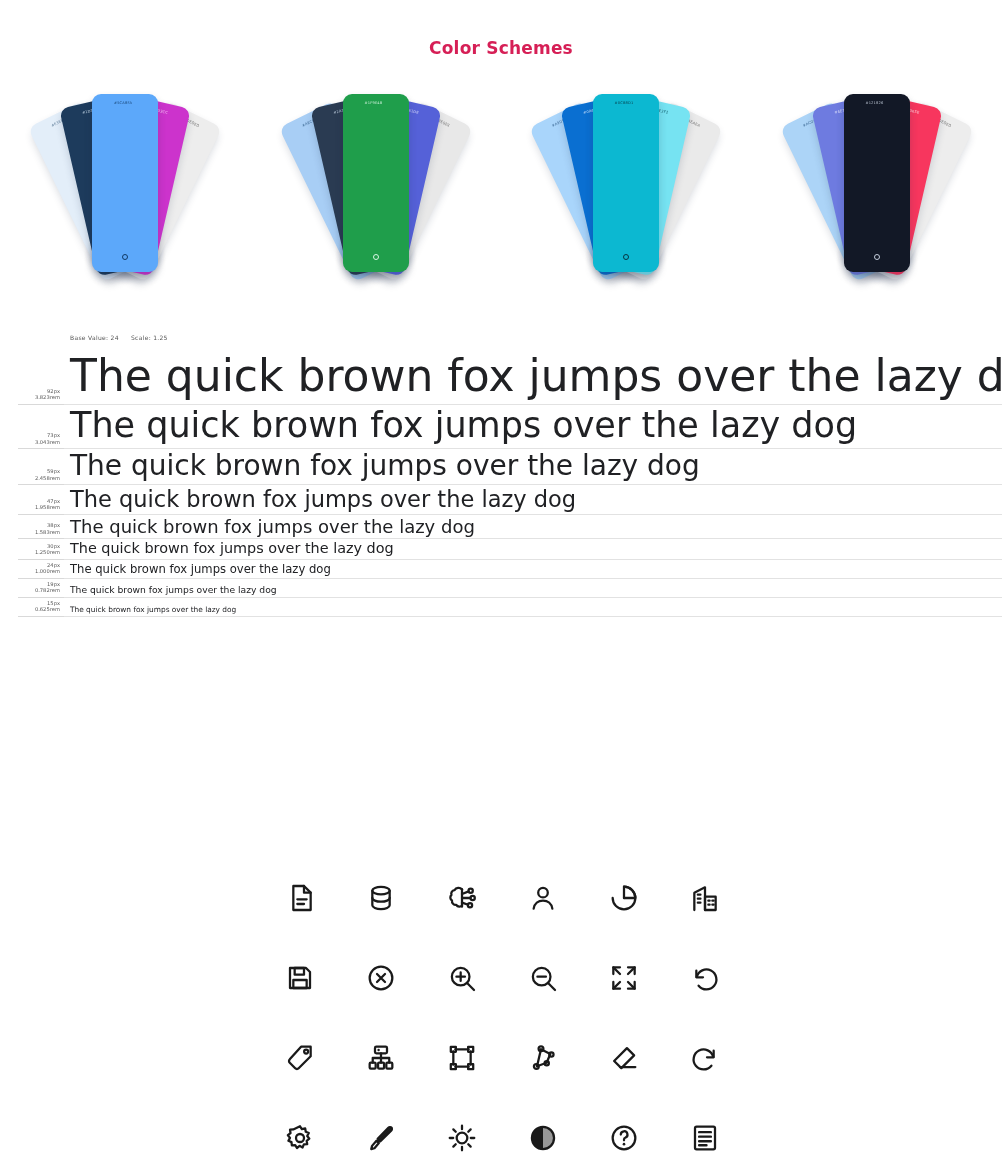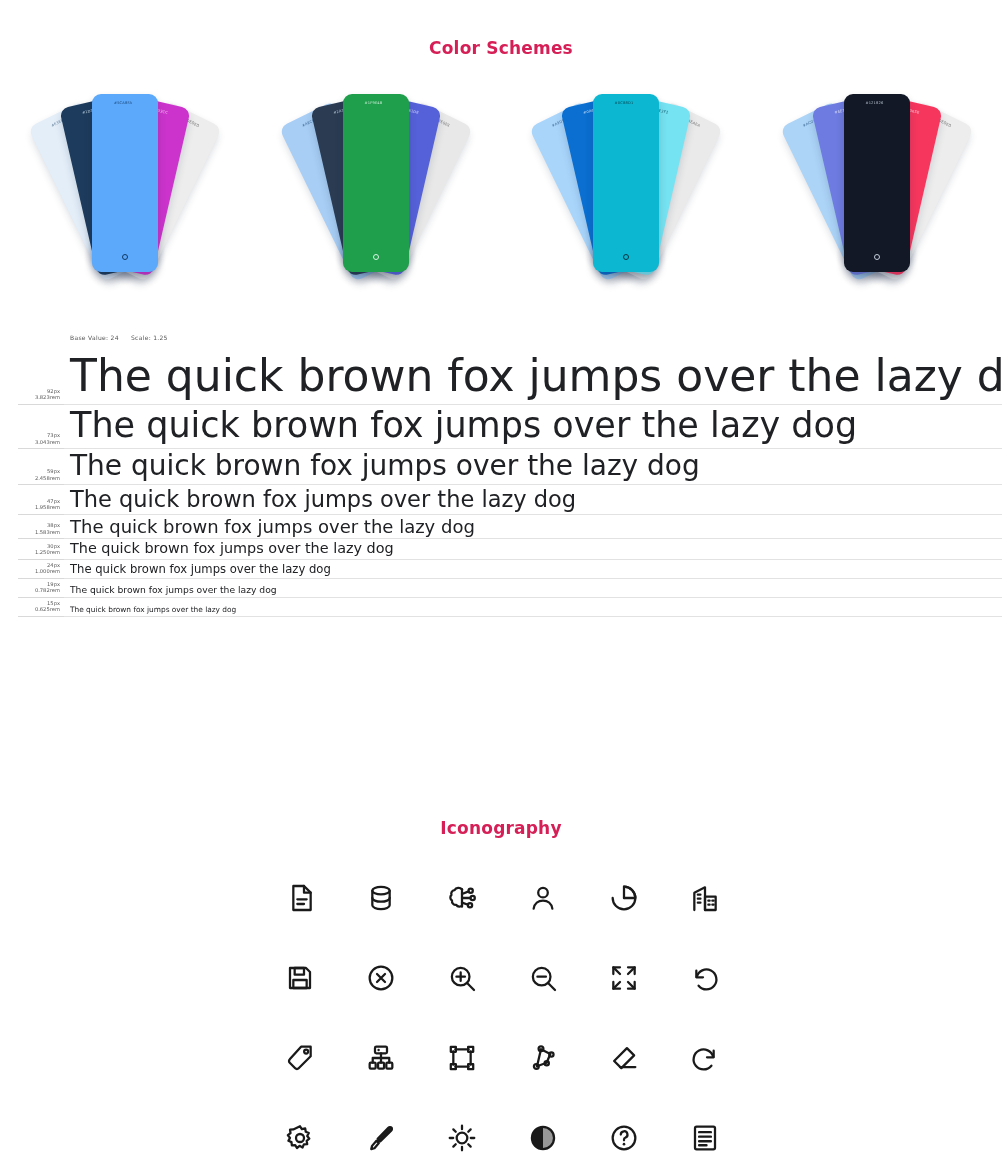--- a/index.html
+++ b/index.html
@@ -254,21 +254,20 @@
       </div>
       <div class="type-row">
         <div class="type-labels">
           <span class="px">15px</span>
           <span class="rem">0.625rem</span>
         </div>
         <div class="type-sample" style="font-size: 7.4px; padding-bottom: 2px;">The quick brown fox jumps over the lazy dog</div>
       </div>
     </div>
 
-  <div class="section-title" id="iconography-title">Iconography</div>
 
   <div class="icon-grid" id="icon-grid">
       <div class="icon-cell" title="Document">
         <svg viewBox="0 0 24 24">
           <path style="fill:none;stroke:#1a1a1a;stroke-width:1.7;stroke-linecap:round;stroke-linejoin:round" d="M7 3h8l5 5v13H7z"></path>
           <path style="fill:none;stroke:#1a1a1a;stroke-width:1.7;stroke-linecap:round;stroke-linejoin:round" d="M15 3v5h5"></path>
           <path style="fill:none;stroke:#1a1a1a;stroke-width:1.7;stroke-linecap:round;stroke-linejoin:round" d="M10 13h7M10 16.5h5"></path>
         </svg>
       </div>
       <div class="icon-cell" title="Database">

